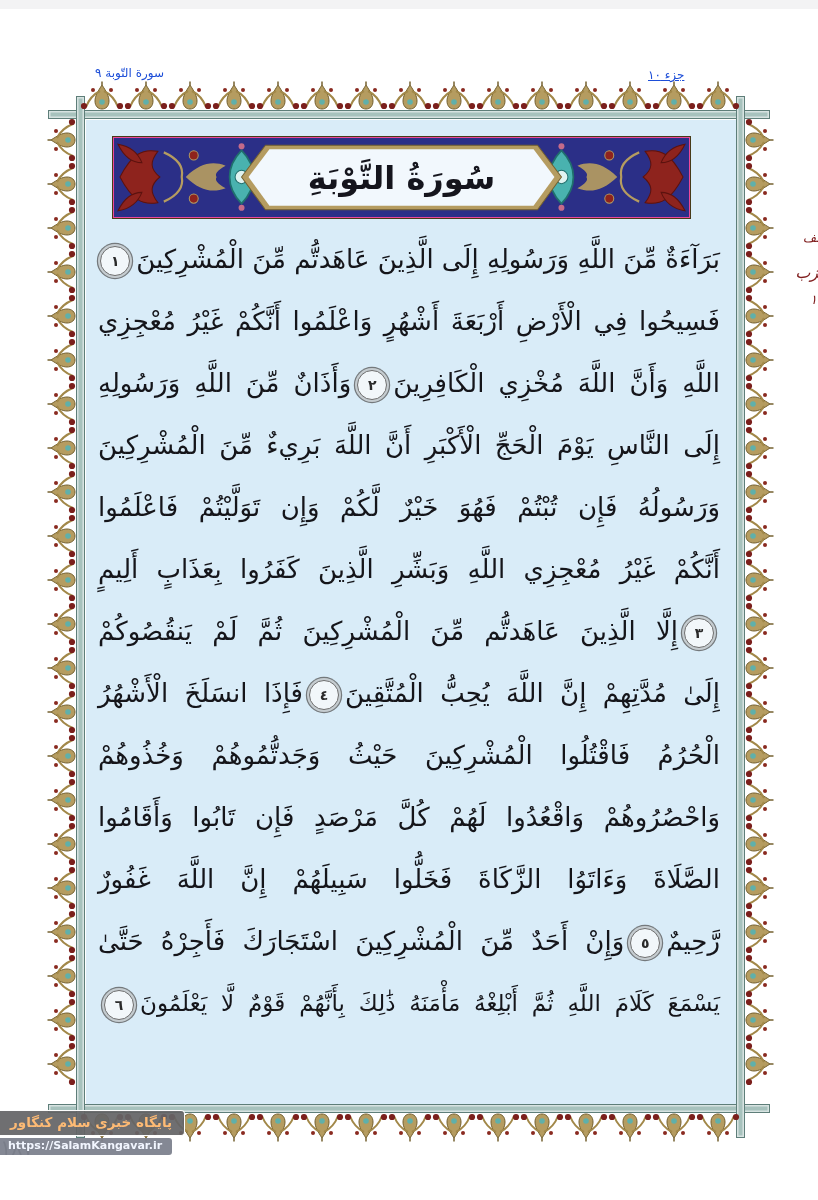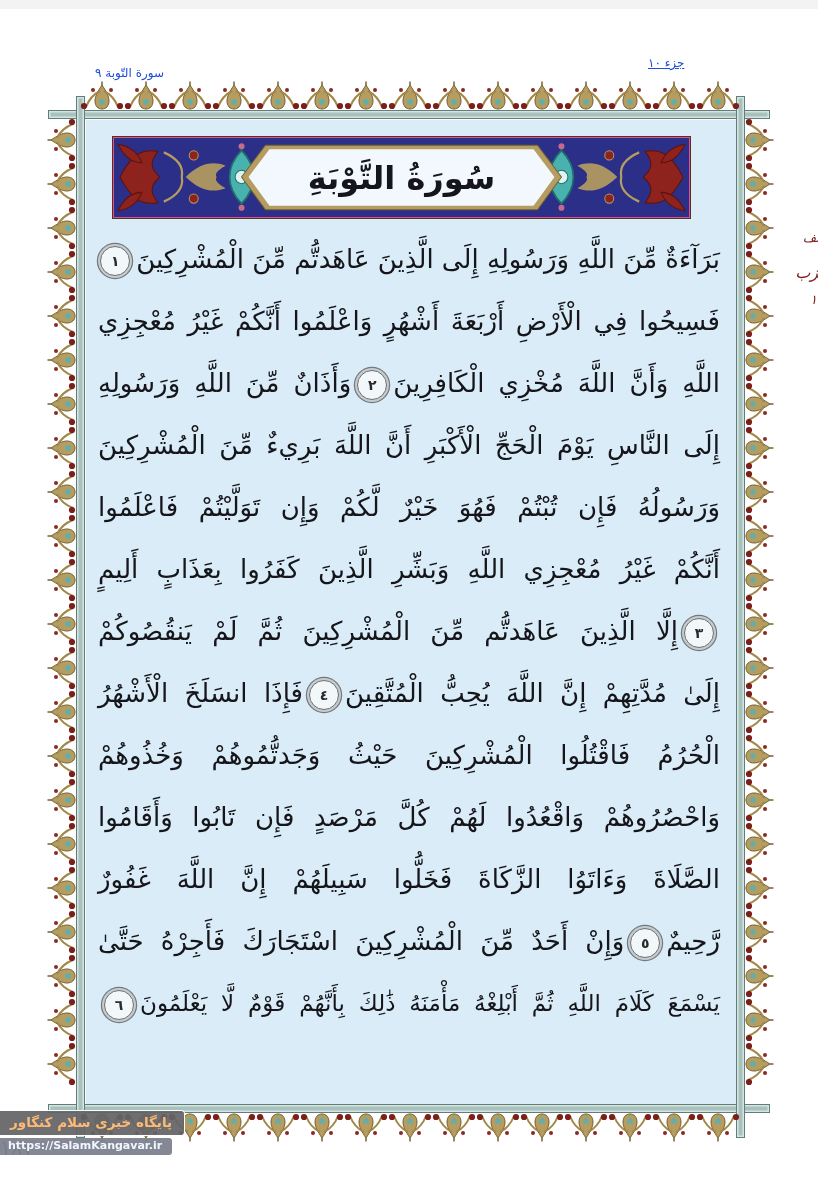--- a/index.html
+++ b/index.html
@@ -4,21 +4,21 @@
 <style>
   * { margin:0; padding:0; box-sizing:border-box; }
   html,body { width:818px; height:1200px; background:#fff; overflow:hidden;
               font-family:"DejaVu Sans", sans-serif; }
   .page { position:relative; width:818px; height:1200px; background:#ffffff; direction:rtl; }
 
   .top-strip { position:absolute; left:0; top:0; width:818px; height:9px; background:#f3f3f4; }
 
   .hdr { position:absolute; font-size:12px; color:#1d4ed8; white-space:nowrap; direction:rtl; }
   .hdr-left  { left:95px;  top:66px; }
-  .hdr-right { left:648px; top:56px;text-decoration:underline; }
+  .hdr-right { left:648px; top:68px;text-decoration:underline; }
 
   
   .band { position:absolute; background:#a7c2bd; border:1px solid #5e7e79;
           box-shadow: inset 0 0 0 1.5px rgba(255,255,255,.55); }
   .band-top    { left:48px;  top:110px;  width:722px; height:9px; }
   .band-bottom { left:48px;  top:1104px; width:722px; height:9px; }
   .band-left   { left:76px;  top:96px;   width:9px;   height:1042px; }
   .band-right  { left:736px; top:96px;   width:9px;   height:1042px; }
 
   svg.fringe { position:absolute; overflow:visible; }

